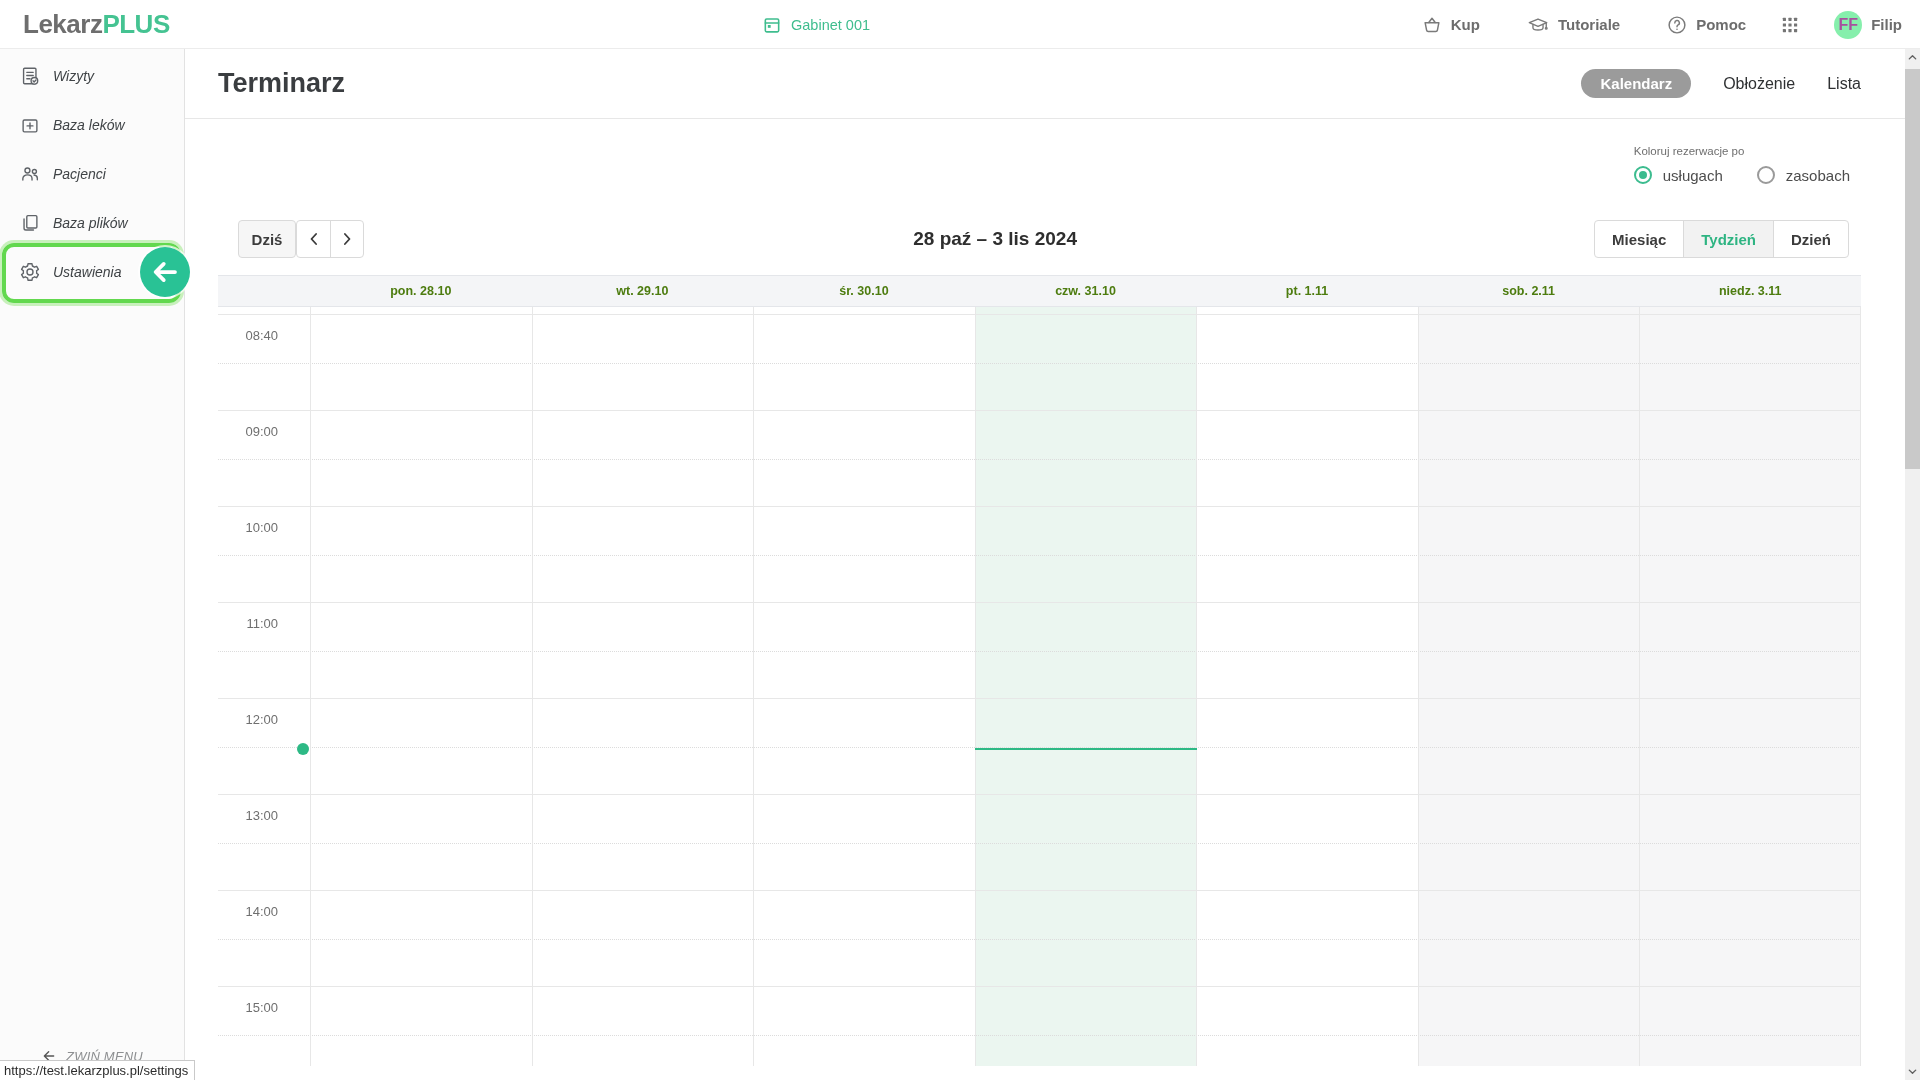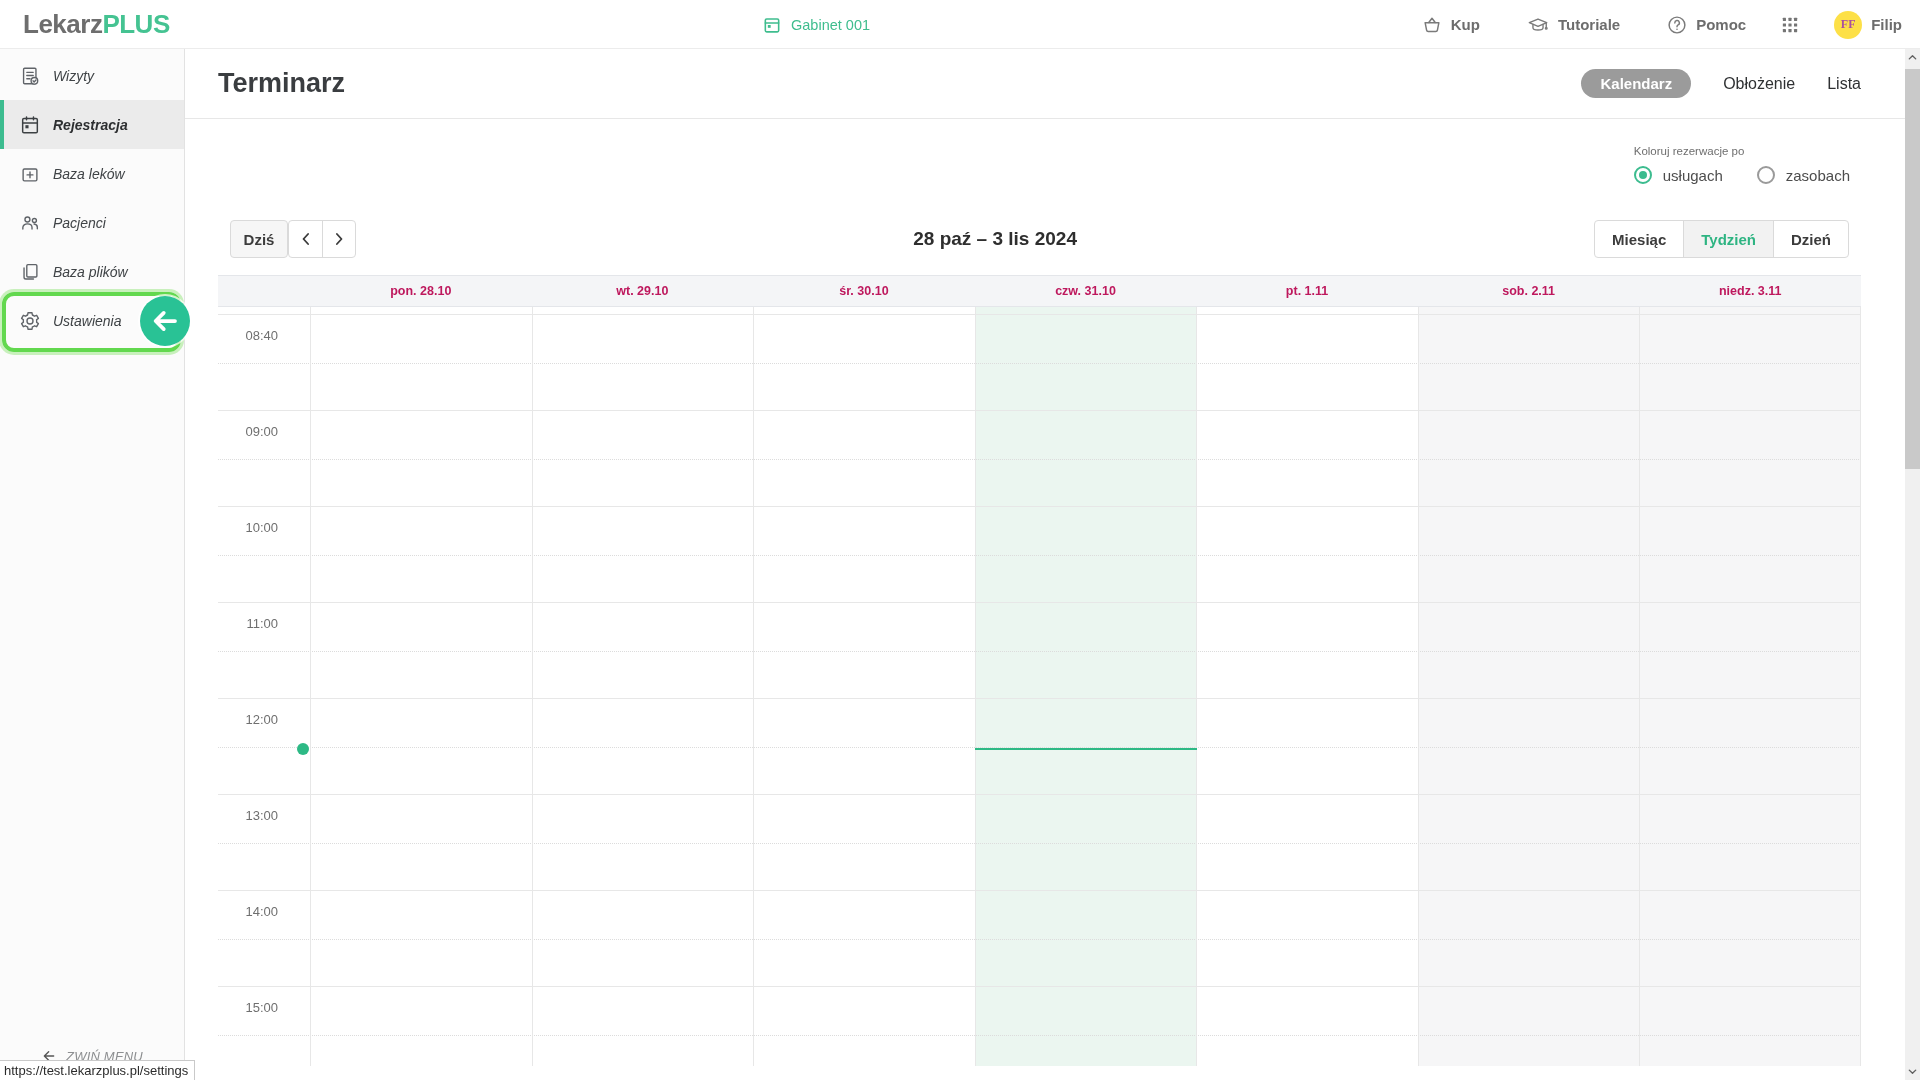--- a/index.html
+++ b/index.html
@@ -14,22 +14,22 @@
   .logo .l1 { color:#6e6e6e; }
   .logo .l2 { color:#45c392; }
   .office { position:absolute; left:762px; top:0; height:49px; display:flex; align-items:center; gap:9px;
     color:#3fbd8e; font-size:14.5px; font-weight:500; cursor:pointer; }
   .office .oicon { display:flex; color:#3fbd8e; }
   .hdr-right { position:absolute; right:18px; top:0; height:49px; display:flex; align-items:center; gap:34px; }
   .hnav-item { display:flex; align-items:center; gap:8px; color:#6d6d6d; font-size:15px; font-weight:600; cursor:pointer; }
   .hicon { display:flex; color:#7a7a7a; }
   .apps { display:flex; color:#757575; cursor:pointer; }
   .usr { display:flex; align-items:center; gap:9px; cursor:pointer; }
-  .avatar { width:28px; height:28px; border-radius:50%; background:#fde047; color:#a84f9f;
-    font-size:12px; font-weight:700; display:flex; align-items:center; justify-content:center;font-family:Liberation Serif, serif; }
+  .avatar { width:28px; height:28px; border-radius:50%; background:#86efac; color:#a84f9f;
+    font-size:16px; font-weight:700; display:flex; align-items:center; justify-content:center; }
   .uname { color:#6d6d6d; font-size:15px; font-weight:600; }
 
   
   .sidebar { position:absolute; left:0; top:49px; width:185px; bottom:0; background:#fbfbfb;
     border-right:1px solid #e2e2e2; z-index:5;font-style:italic; }
   .side-items { padding-top:2px; }
   .side-item { height:49px; display:flex; align-items:center; gap:12px; padding-left:19px;
     position:relative; color:#3f4346; font-size:14px; cursor:pointer; }
   .side-item .sicon { width:22px; height:22px; color:#5f6368; display:flex; flex:none; }
   .side-item.active { background:#ebebeb; font-weight:700; color:#2d2f31; }
@@ -54,38 +54,38 @@
 
   .colorby-row { display:flex; justify-content:flex-end; padding-right:55px; margin-top:26px; }
   .colorby-label { font-size:11.5px; color:#6e6e6e; margin-bottom:9px; }
   .radio-row { display:flex; gap:34px; align-items:center; }
   .radio-opt { display:flex; align-items:center; gap:11px; font-size:15px; color:#4d4d4d; cursor:pointer; }
   .radio { width:18px; height:18px; border-radius:50%; border:2px solid #9a9a9a; position:relative; flex:none; }
   .radio.checked { border-color:#3cbc8f; }
   .radio.checked::after { content:''; position:absolute; inset:3px; background:#3cbc8f; border-radius:50%; }
 
   .toolbar { margin:36px 44px 0 33px; position:relative; height:38px; }
-  .toolbar-left { display:flex; gap:0; margin-left:12px; }
+  .toolbar-left { display:flex; gap:0; margin-left:20px; }
   .btn-today { height:38px; width:58px; border:1px solid #dadada; border-radius:4px; background:#f6f6f6;
     font-size:15px; font-weight:700; color:#3c3c3c; display:flex; align-items:center; justify-content:center; cursor:pointer; }
   .nav-group { display:flex; border:1px solid #dadada; border-radius:4px; overflow:hidden; height:38px; background:#fff; }
   .nav-btn { width:33px; display:flex; align-items:center; justify-content:center; color:#3c3c3c; cursor:pointer; }
   .nav-btn + .nav-btn { border-left:1px solid #dadada; }
   .range-title { position:absolute; left:47.3%; top:50%; transform:translate(-50%,-50%);
     font-size:19px; font-weight:700; color:#2e2e2e; white-space:nowrap; }
   .view-group { position:absolute; right:12px; top:0; display:flex; border:1px solid #dadada;
     border-radius:4px; overflow:hidden; height:38px; background:#fff; }
   .view-btn { padding:0 17px; display:flex; align-items:center; font-size:15px; font-weight:600;
     color:#3c3c3c; cursor:pointer; }
   .view-btn + .view-btn { border-left:1px solid #dadada; }
   .view-btn.active { background:#f2f2f2; color:#2eb482; font-weight:700;text-align:right; }
 
   .dayheader { margin:17px 44px 0 33px; height:32px; background:#f4f5f7; border-top:1px solid #e4e6ea;
     border-bottom:1px solid #e4e6ea; display:grid; grid-template-columns:92px repeat(7,1fr); }
-  .dh-cell { display:flex; align-items:center; justify-content:center; font-size:12.5px; font-weight:700; color:#be185d; }
+  .dh-cell { display:flex; align-items:center; justify-content:center; font-size:12.5px; font-weight:700; color:#4d7c0f; }
 
   .timegrid { position:relative; margin:0 44px 0 33px; height:759px; overflow:hidden; }
   .col-layer { position:absolute; inset:0; display:grid; grid-template-columns:92px repeat(7,1fr); }
   .colbg.today { background:#ebf6f0; }
   .colbg.weekend { background:#f6f6f7; }
   .rows { position:absolute; inset:0; padding-top:7px; }
   .hour-row { height:96px; border-top:1px solid #e7e7e7; position:relative; }
   .half-line { position:absolute; top:48px; left:0; right:0; border-top:1px dotted #dcdcdc; }
   .time-label { position:absolute; top:13px; left:0; width:60px; text-align:right; font-size:13px; color:#6f6f6f; }
   .col { border-left:1px solid #e7e7e7; }
@@ -182,30 +182,20 @@
         <span class="sicon">
           <svg viewBox="0 0 24 24" width="22" height="22" fill="none" stroke="currentColor" stroke-width="1.5" stroke-linecap="round" stroke-linejoin="round">
             <rect x="5" y="3.5" width="13.5" height="17" rx="1.2"></rect>
             <path d="M8.5 8h7M8.5 11.5h7M8.5 15h3.5"></path>
             <circle cx="16.8" cy="17.2" r="3.6" fill="#fbfbfb"></circle>
             <path d="M15.3 17.3l1.2 1.2 2-2.2"></path>
           </svg>
         </span>
         <span class="slabel">Wizyty</span>
       </div>
-      <div class="side-item active">
-        <span class="sicon">
-          <svg viewBox="0 0 24 24" width="22" height="22" fill="none" stroke="currentColor" stroke-width="1.6" stroke-linecap="round" stroke-linejoin="round">
-            <rect x="4" y="5" width="16" height="15.5" rx="1.4"></rect>
-            <path d="M4 9.8h16M8.2 3.2v3M15.8 3.2v3"></path>
-            <rect x="7" y="12.2" width="3.4" height="3.4" fill="currentColor" stroke="none"></rect>
-          </svg>
-        </span>
-        <span class="slabel">Rejestracja</span>
-      </div>
       <div class="side-item">
         <span class="sicon">
           <svg viewBox="0 0 24 24" width="22" height="22" fill="none" stroke="currentColor" stroke-width="1.5" stroke-linecap="round" stroke-linejoin="round">
             <rect x="4.5" y="6.5" width="15" height="13" rx="1.4"></rect>
             <path d="M12 9.8v6.4M8.8 13h6.4"></path>
           </svg>
         </span>
         <span class="slabel">Baza leków</span>
       </div>
       <div class="side-item">

